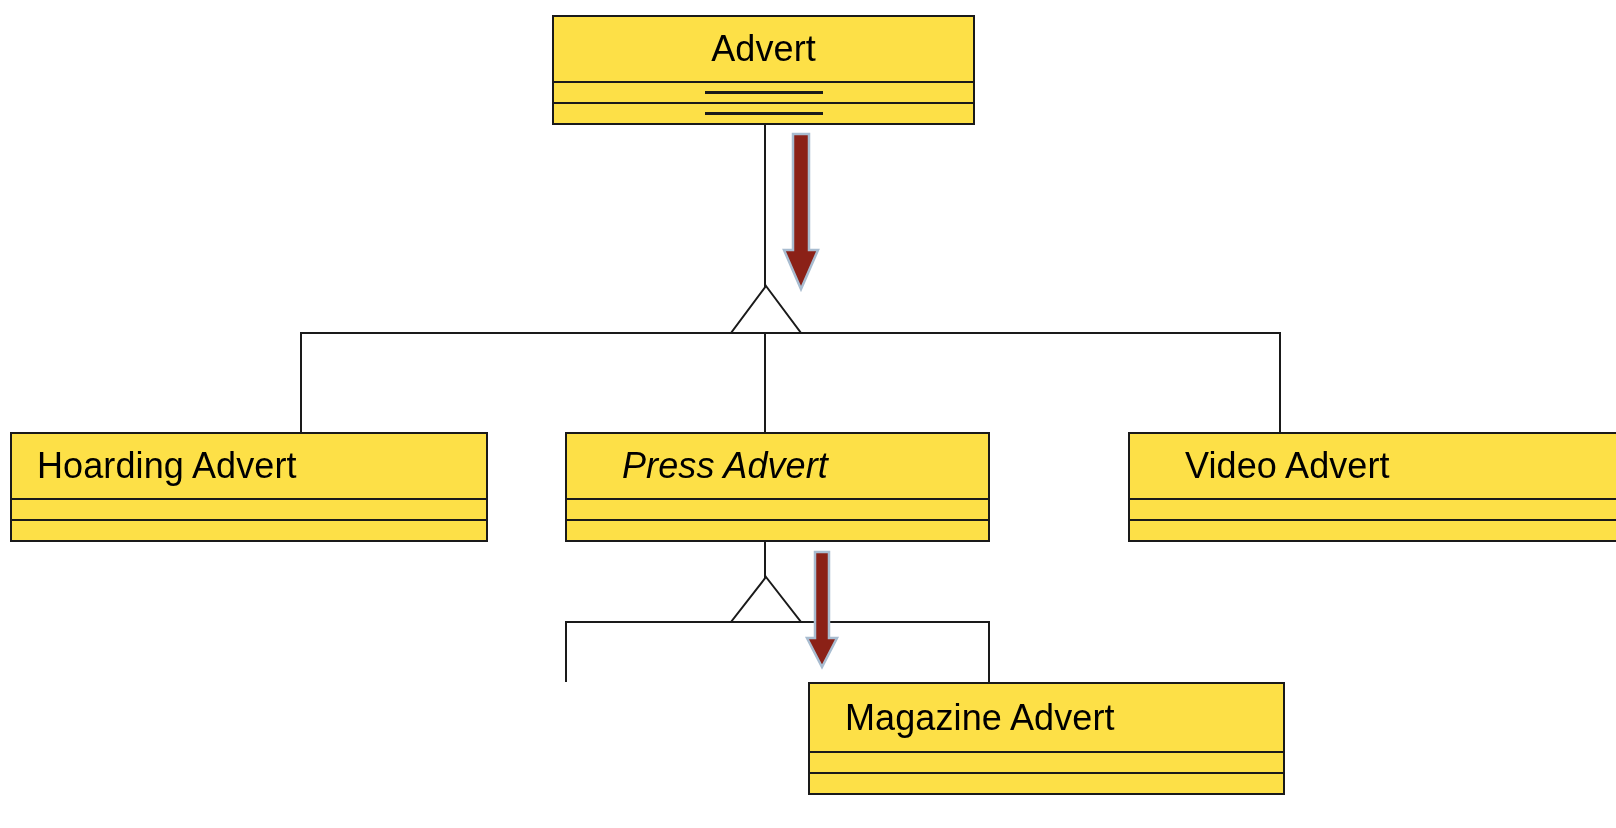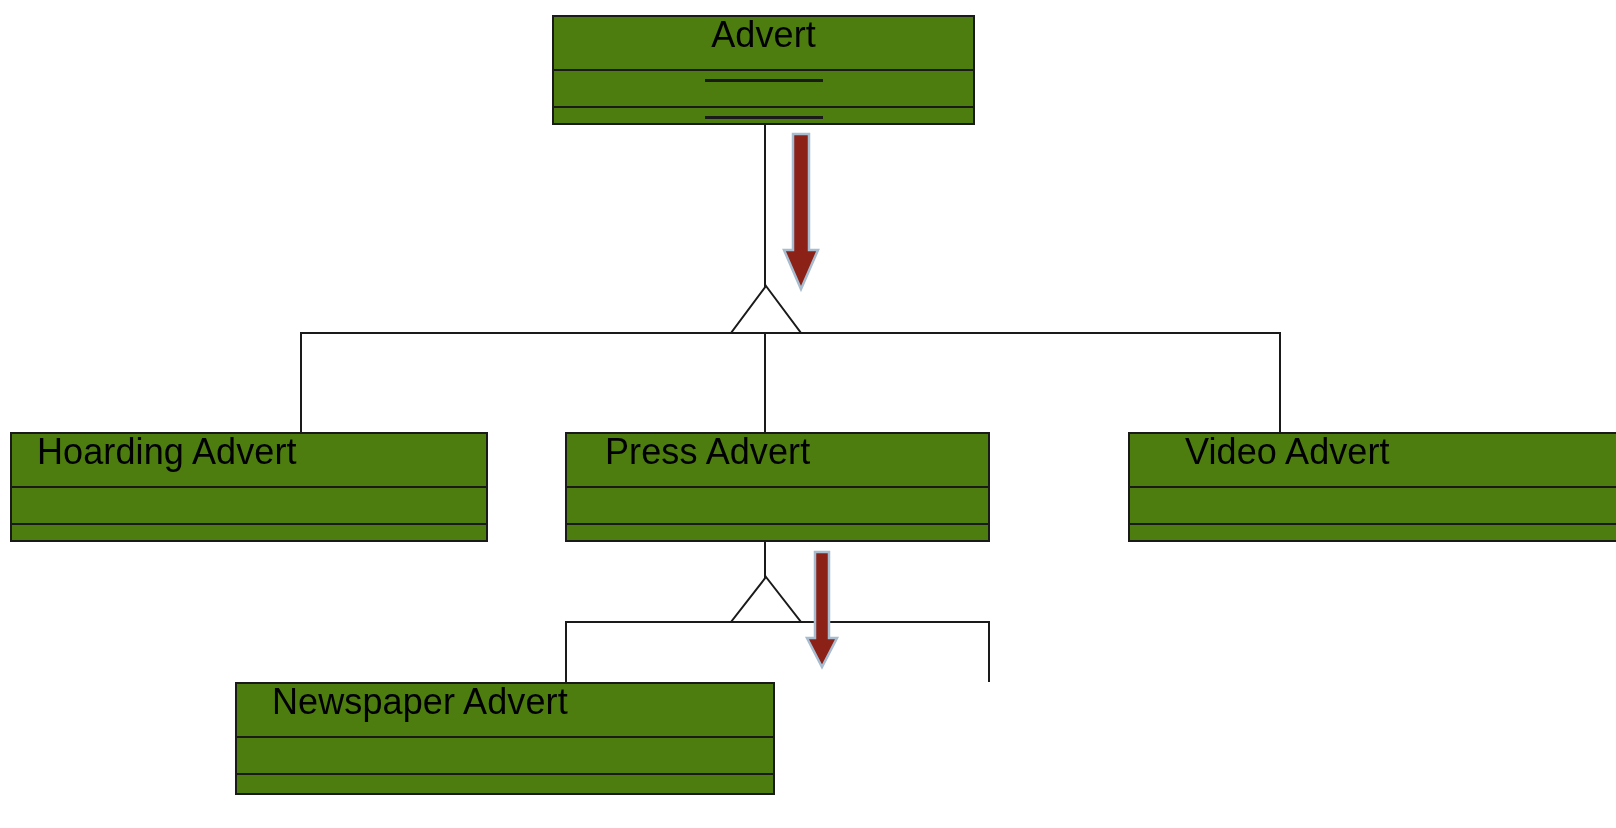--- a/index.html
+++ b/index.html
@@ -16,26 +16,25 @@
     width: 1616px;
     height: 828px;
     background: #ffffff;
     overflow: hidden;
   }
 
   
   .uml-class {
     position: absolute;
     box-sizing: border-box;
-    background: #4d7c0f;
+    background: #fde047;
     border: 2px solid #1a1a1a;
     display: flex;
     flex-direction: column;
     z-index: 3;
-    gap: 16px;
   }
   .uml-name {
     box-sizing: border-box;
     display: flex;
     align-items: center;
     justify-content: center;
     font-size: 36px;
     line-height: 1;
     color: #000000;
     letter-spacing: 0.1px;
@@ -128,37 +127,37 @@
     </div>
   </div>
 
   <div class="uml-class" style="left:10px; top:432px; width:478px; height:110px;">
     <div class="uml-name" style="height:66px; justify-content:flex-start; padding-left:25px;">Hoarding Advert</div>
     <div class="uml-compartment" style="height:21px;"></div>
     <div class="uml-compartment" style="height:21px;"></div>
   </div>
 
   <div class="uml-class" style="left:565px; top:432px; width:425px; height:110px;">
-    <div class="uml-name" style="height:66px; justify-content:flex-start; padding-left:38px;">Press Advert</div>
+    <div class="uml-name" style="height:66px; justify-content:flex-start; padding-left:55px;font-style:italic;">Press Advert</div>
     <div class="uml-compartment" style="height:21px;"></div>
     <div class="uml-compartment" style="height:21px;"></div>
   </div>
 
   <div class="uml-class" style="left:1128px; top:432px; width:495px; height:110px;">
     <div class="uml-name" style="height:66px; justify-content:flex-start; padding-left:55px;">Video Advert</div>
     <div class="uml-compartment" style="height:21px;"></div>
     <div class="uml-compartment" style="height:21px;"></div>
   </div>
 
-  <div class="uml-class" style="left:235px; top:682px; width:540px; height:113px;">
-    <div class="uml-name" style="height:69px; justify-content:flex-start; padding-left:35px;">Newspaper Advert</div>
+
+  <div class="uml-class" style="left:808px; top:682px; width:477px; height:113px;">
+    <div class="uml-name" style="height:69px; justify-content:flex-start; padding-left:35px;">Magazine Advert</div>
     <div class="uml-compartment" style="height:21px;"></div>
     <div class="uml-compartment" style="height:21px;"></div>
   </div>
-
 
   <svg class="annot-arrow" style="left:782px; top:132px; width:38px; height:160px;" viewBox="0 0 38 160" preserveAspectRatio="none">
     <polygon points="11,2 27,2 27,118 36,118 19,157 2,118 11,118" fill="#8B2117" stroke="#A8BCD0" stroke-width="2.5" stroke-linejoin="miter"></polygon>
   </svg>
 
   <svg class="annot-arrow" style="left:805px; top:550px; width:34px; height:120px;" viewBox="0 0 34 120" preserveAspectRatio="none">
     <polygon points="10,2 24,2 24,88 32,88 17,117 2,88 10,88" fill="#8B2117" stroke="#A8BCD0" stroke-width="2.5" stroke-linejoin="miter"></polygon>
   </svg>
 
 </div>

